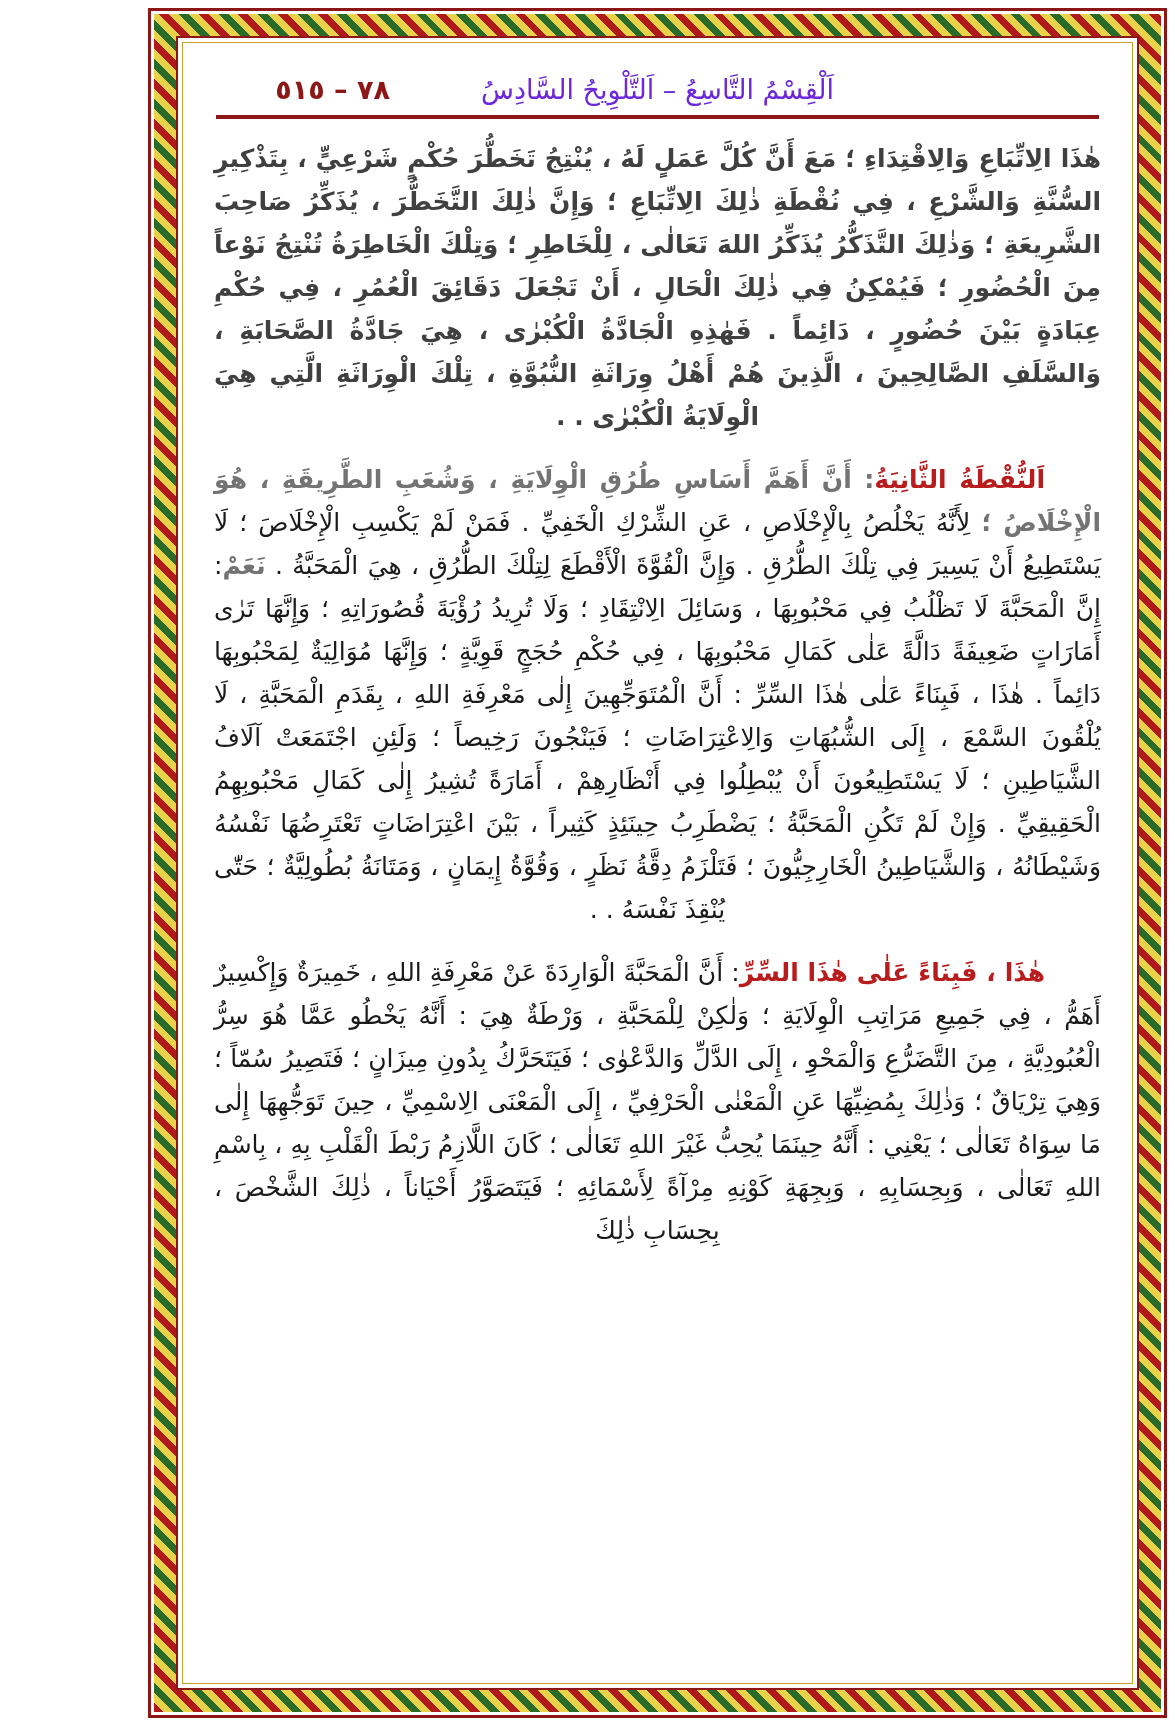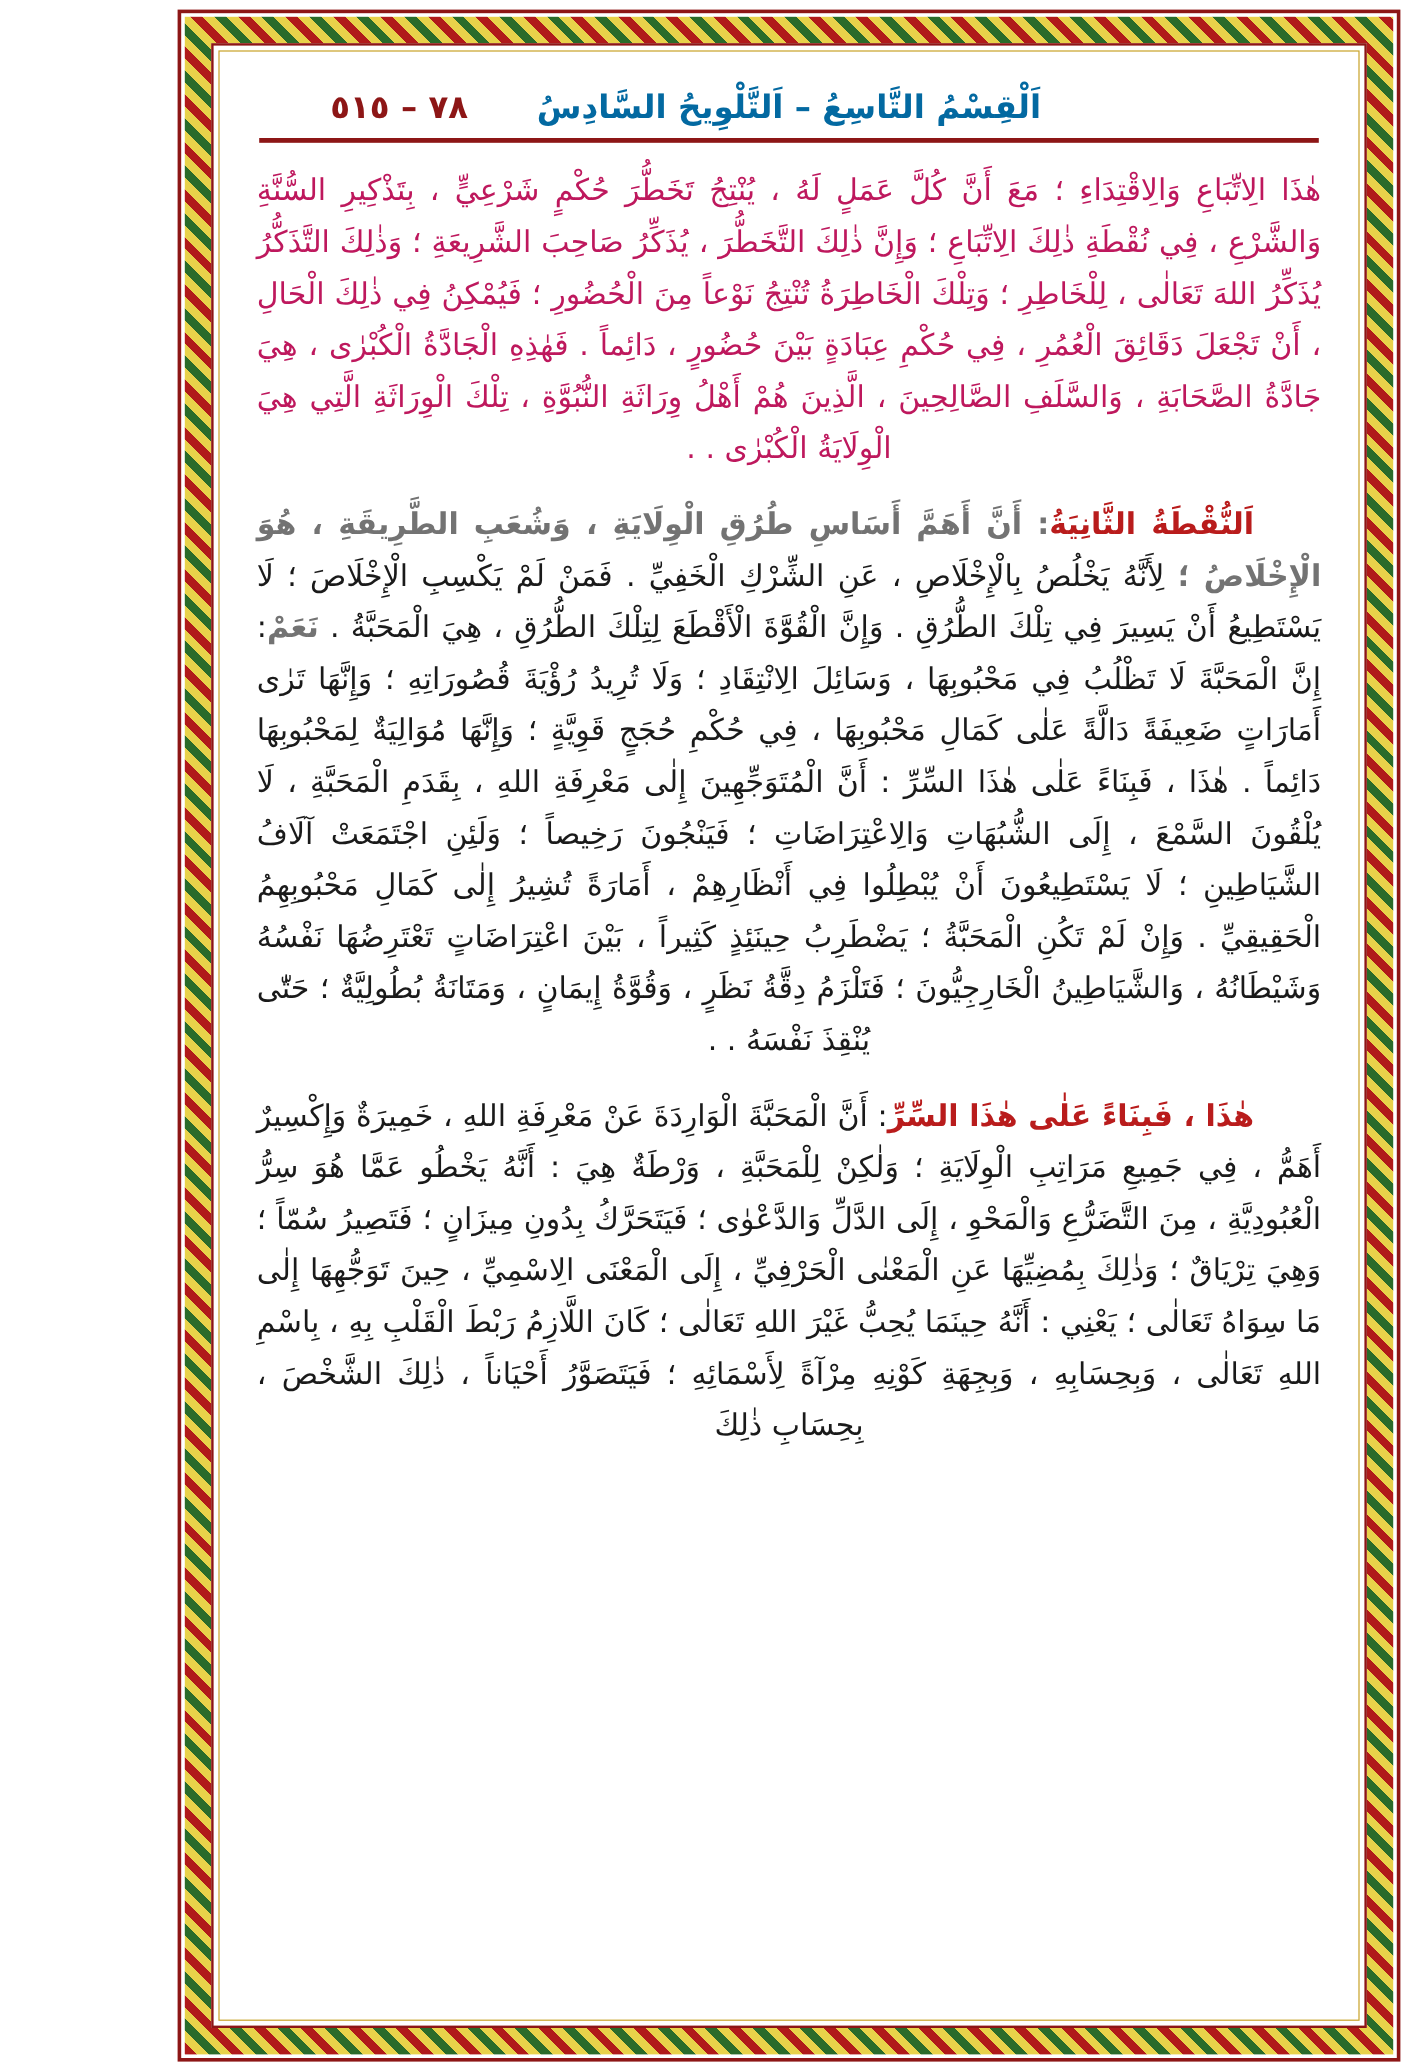--- a/index.html
+++ b/index.html
@@ -64,23 +64,23 @@
   
   .header {
     display: flex;
     flex-direction: row-reverse;
     align-items: baseline;
     justify-content: space-between;
     direction: rtl;
     padding: 4px 6px 0 6px;
   }
   .header-title {
-    color: #0369a1;
+    color: #6d28d9;
     font-size: 27px;
-    font-weight: bold;
+    font-weight: normal;
     letter-spacing: 0;
     flex: 1;
     text-align: center;
   }
   .header-page {
     color: #8d1616;
     font-size: 27px;
     font-weight: bold;
     white-space: nowrap;
     min-width: 170px;
@@ -97,22 +97,22 @@
   .para {
     direction: rtl;
     text-align: justify;
     text-align-last: center;
     font-size: 25px;
     line-height: 1.72;
     margin: 0 0 20px 0;
     color: #1a1a1a;
   }
   .para.red-all {
-    color: #be185d;
-    font-weight: normal;
+    color: #404040;
+    font-weight: bold;
   }
   .para .lead {
     color: #b91c1c;
     font-weight: bold;
   }
   .para .hl {
     color: #737373;
     font-weight: bold;
   }
   .para .inner-indent { display: inline-block; width: 56px; }

